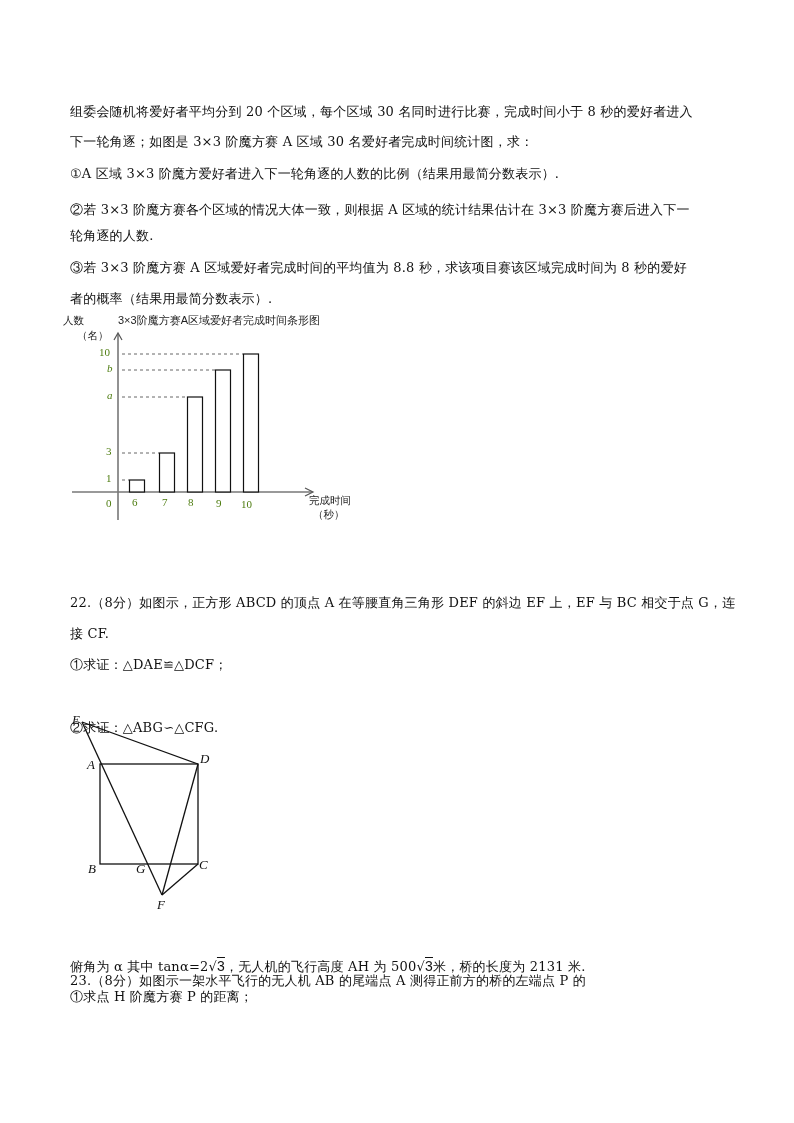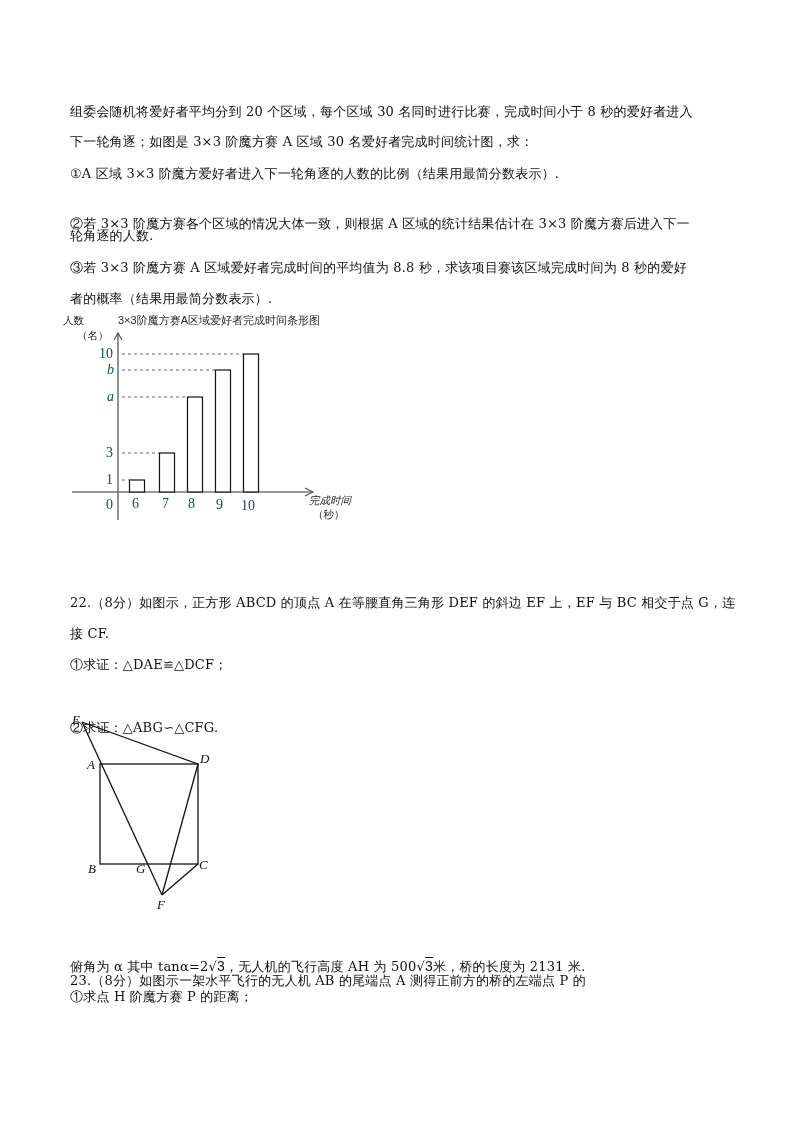--- a/index.html
+++ b/index.html
@@ -1,42 +1,42 @@
 <!DOCTYPE html>
 <html><head>
 <meta charset="utf-8">
 <style>
   html, body { margin:0; padding:0; background:#ffffff; }
   body { width:794px; height:1123px; position:relative; overflow:hidden;
          font-family:"DejaVu Serif", serif; color:#111; }
   .line { position:absolute; left:70px; font-size:13px; line-height:16px; white-space:nowrap; letter-spacing:0.2px; }
   .fig { position:absolute; }
   .ctitle { position:absolute; font-family:Liberation Sans, sans-serif; font-size:11px; color:#222; white-space:nowrap; }
-  .lbl { position:absolute; font-family:"Liberation Serif", serif; font-size:14px; color:#0c4a6e; }
+  .lbl { position:absolute; font-family:"Liberation Serif", serif; font-size:11px; color:#4d7c0f; }
   .ital { font-style:italic; }
   .small { font-family:"Liberation Sans", sans-serif; font-size:10.5px; color:#222; }
   .geo { position:absolute; font-family:"Liberation Serif", serif; font-style:italic; font-size:13px; }
   .sqrt { text-decoration: overline; font-family:"Liberation Sans", sans-serif; font-size:14px; }
 </style>
 </head>
 <body>
 
 <div class="line" style="top:104px">组委会随机将爱好者平均分到 20 个区域，每个区域 30 名同时进行比赛，完成时间小于 8 秒的爱好者进入</div>
 <div class="line" style="top:134px">下一轮角逐；如图是 3×3 阶魔方赛 A 区域 30 名爱好者完成时间统计图，求：</div>
 <div class="line" style="top:166px">①A 区域 3×3 阶魔方爱好者进入下一轮角逐的人数的比例（结果用最简分数表示）.</div>
-<div class="line" style="top:216px">②若 3×3 阶魔方赛各个区域的情况大体一致，则根据 A 区域的统计结果估计在 3×3 阶魔方赛后进入下一</div>
+<div class="line" style="top:202px">②若 3×3 阶魔方赛各个区域的情况大体一致，则根据 A 区域的统计结果估计在 3×3 阶魔方赛后进入下一</div>
 <div class="line" style="top:228px">轮角逐的人数.</div>
 <div class="line" style="top:260px">③若 3×3 阶魔方赛 A 区域爱好者完成时间的平均值为 8.8 秒，求该项目赛该区域完成时间为 8 秒的爱好</div>
 <div class="line" style="top:291px">者的概率（结果用最简分数表示）.</div>
 
 <div class="fig" style="left:0;top:0;width:794px;height:540px;pointer-events:none;">
   <div class="ctitle" style="left:118px;top:313px;">3×3阶魔方赛A区域爱好者完成时间条形图</div>
   <div class="ctitle small" style="left:63px;top:314px;">人数</div>
   <div class="ctitle small" style="left:77px;top:329px;">（名）</div>
-  <div class="ctitle small" style="left:309px;top:494px;font-style:italic;">完成时间</div>
+  <div class="ctitle small" style="left:309px;top:494px;">完成时间</div>
   <div class="ctitle small" style="left:313px;top:508px;">（秒）</div>
 
   <svg width="794" height="540" style="position:absolute;left:0;top:0;">
 
     <line x1="118" y1="334" x2="118" y2="520" stroke="#777" stroke-width="1.6"></line>
     <polyline points="114,340 118,333 122,340" fill="none" stroke="#555" stroke-width="1.2"></polyline>
     <line x1="72" y1="492" x2="312" y2="492" stroke="#777" stroke-width="1.6"></line>
     <polyline points="305,488 313,492 305,496" fill="none" stroke="#555" stroke-width="1.2"></polyline>
 
     <line x1="122" y1="354" x2="243" y2="354" stroke="#666" stroke-dasharray="3,3" stroke-width="1"></line>

